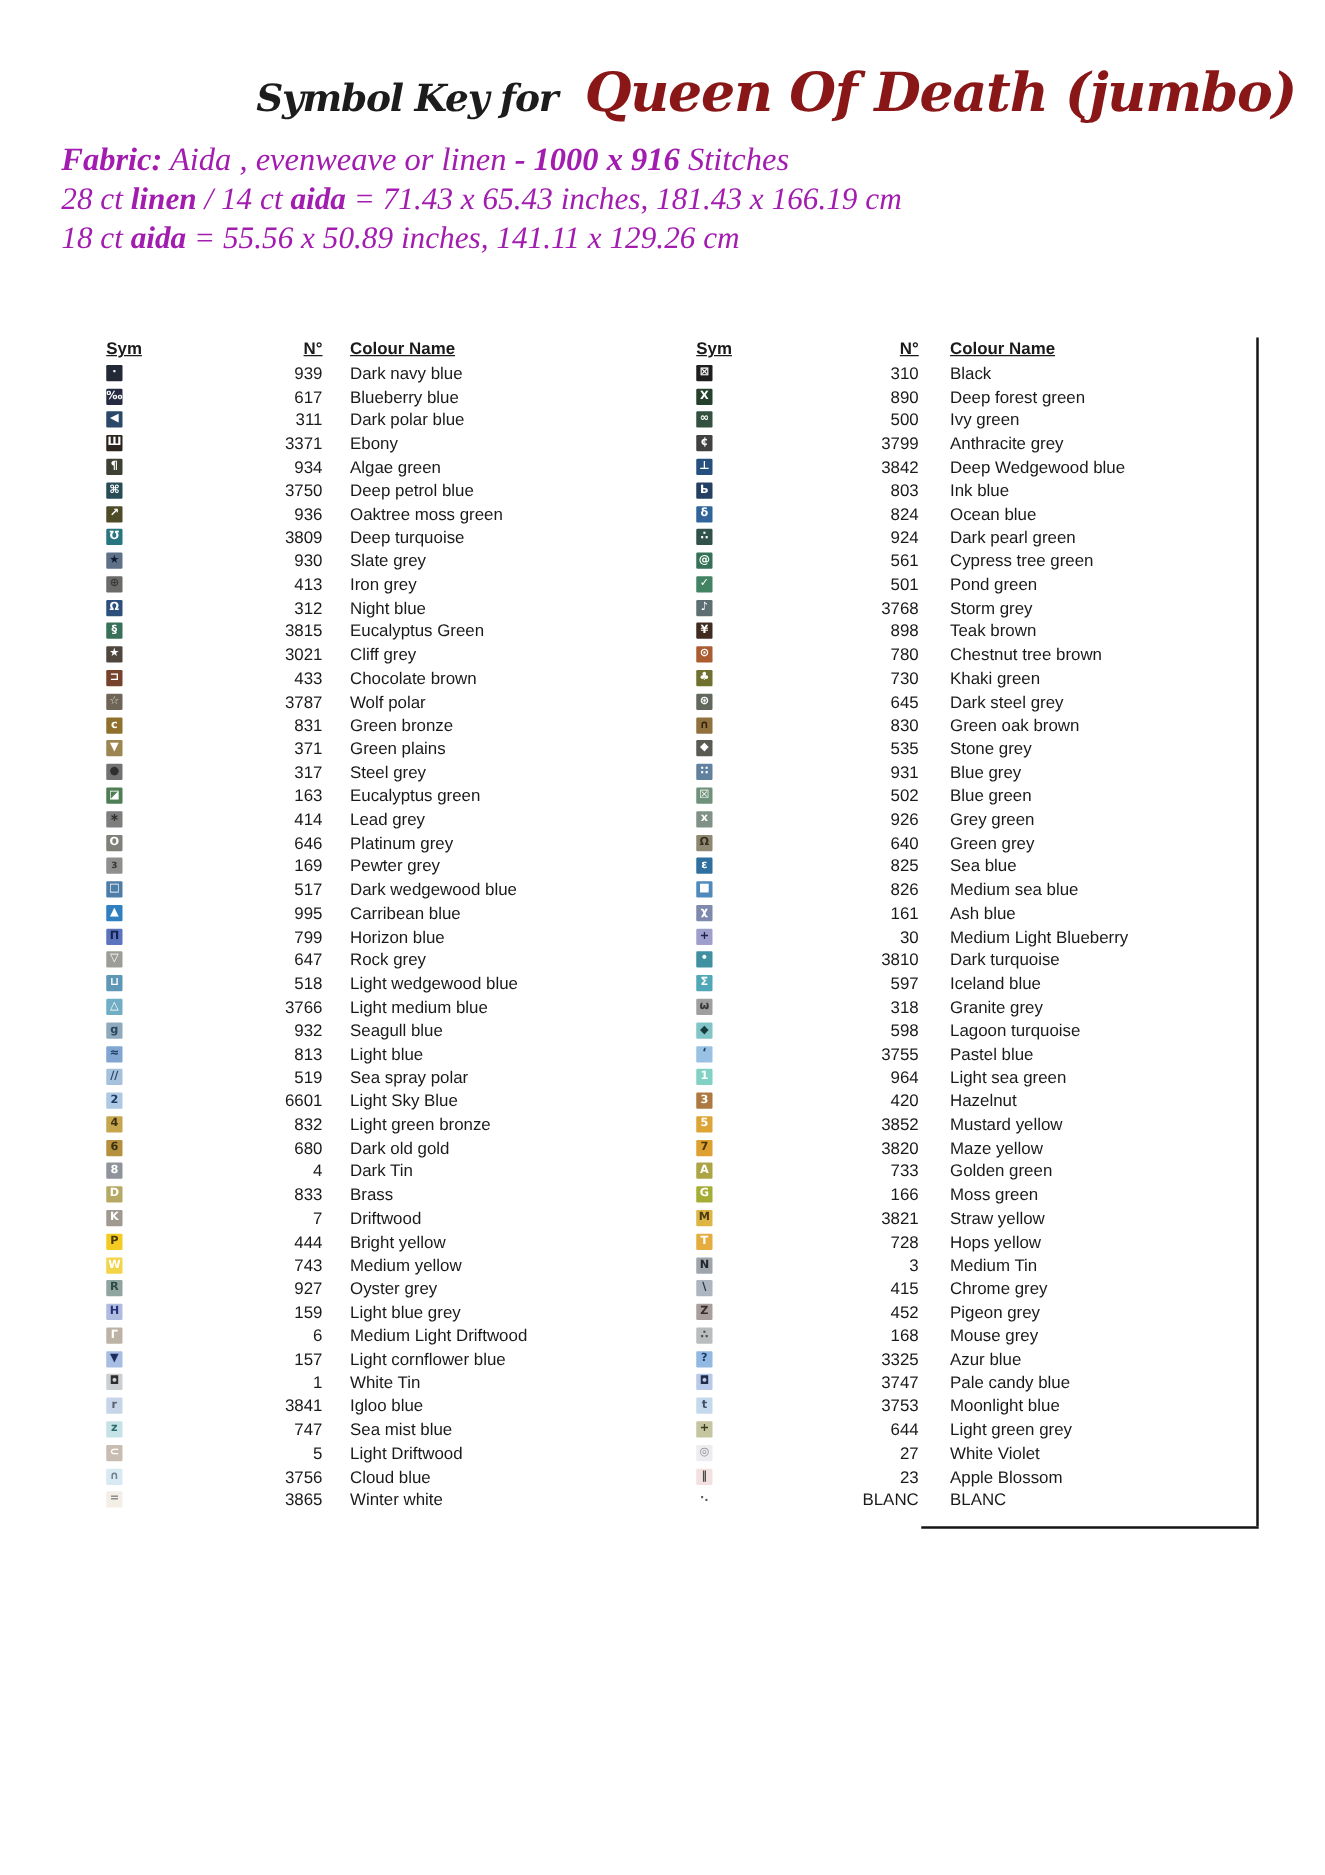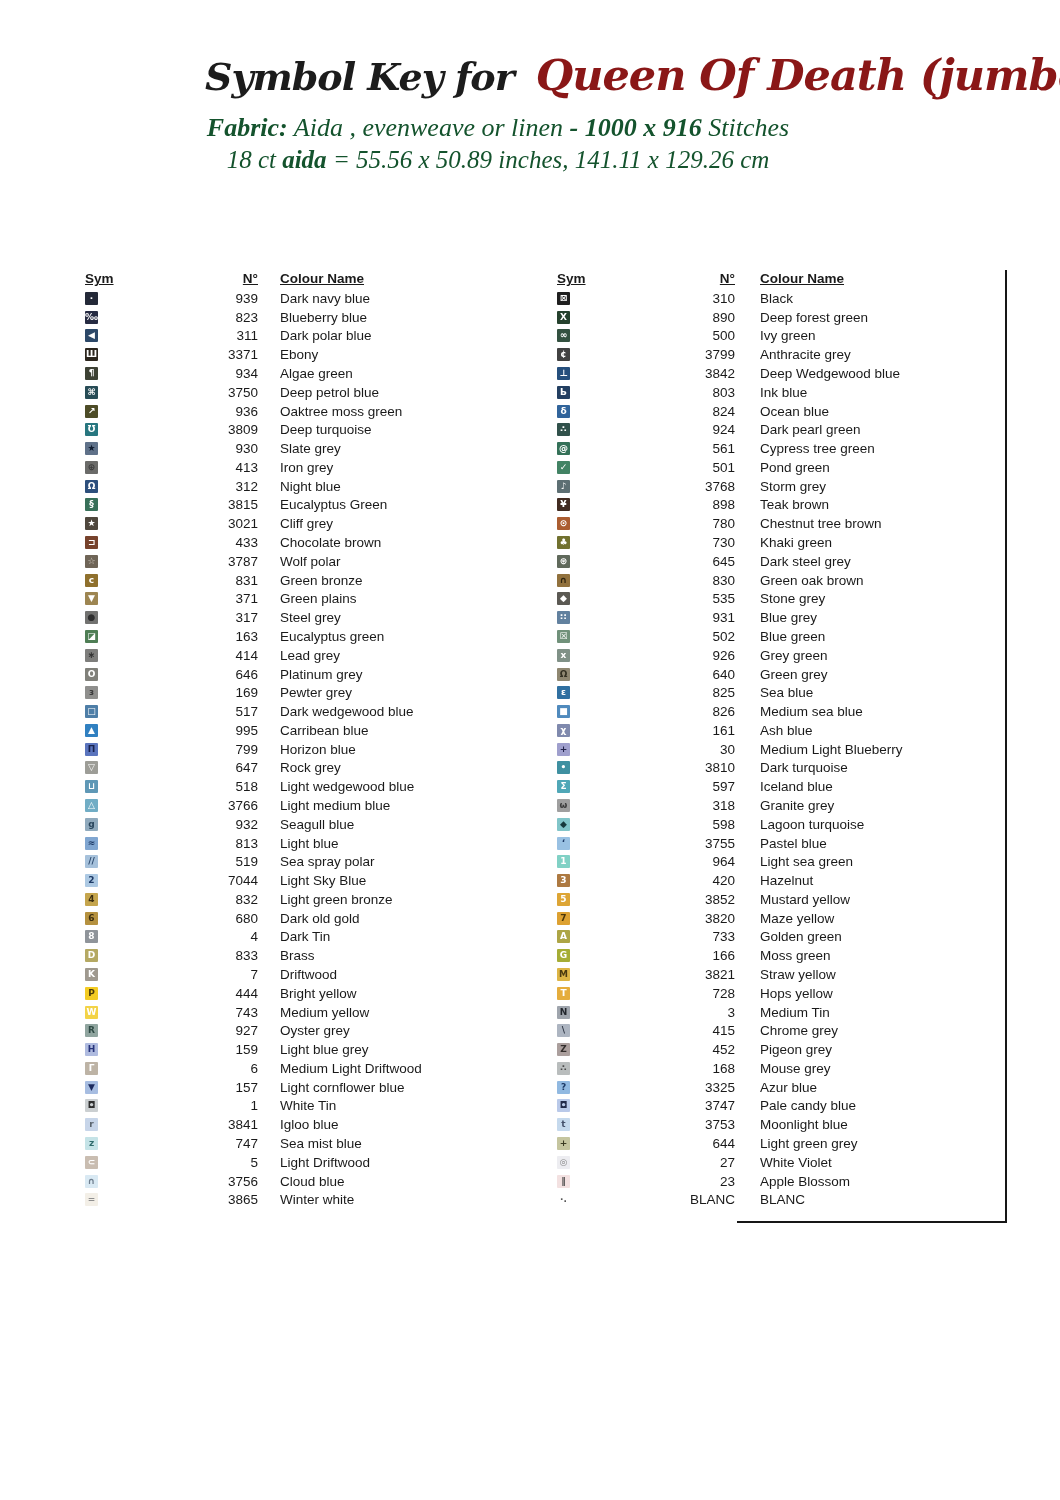--- a/index.html
+++ b/index.html
@@ -2,27 +2,27 @@
 <html><head>
 <meta charset="utf-8">
 <style>
   html,body{margin:0;padding:0;background:#ffffff;}
   #page{position:relative;width:1060px;height:1500px;background:#ffffff;overflow:hidden;
         font-family:"Liberation Sans",sans-serif;color:#1a1a1a;}
 
   
   #title{position:absolute;left:205px;top:50px;width:700px;white-space:nowrap;
          font-family:"DejaVu Serif",serif;font-style:italic;font-weight:700;}
-  #title .t-black{font-size:38px;letter-spacing:-1px;}
+  #title .t-black{font-size:30px;letter-spacing:-1px;}
   #title .t-red{font-size:43px;margin-left:22px;letter-spacing:-1px;}
 
   
-  #fabric{position:absolute;left:28px;top:112px;width:940px;
+  #fabric{position:absolute;left:49px;top:112px;width:940px;
           font-family:"Liberation Serif",serif;font-style:italic;font-size:25px;line-height:31.5px;
-          color:#14532d;text-align:center;}
+          color:#a21caf;}
   #fabric .fabric-line .b{font-weight:bold;}
   #fabric .fabric-line.first{font-size:26px;}
 
   
   .symtable{position:absolute;top:268px;}
   #t-left{left:85px;width:400px;}
   #t-right{left:557px;width:440px;}
   .thead{display:grid;height:21px;align-items:center;font-size:13.5px;font-weight:bold;}
   #t-left .thead, #t-left .trow{grid-template-columns:20px 153px 1fr;}
   #t-right .thead, #t-right .trow{grid-template-columns:20px 158px 1fr;}
@@ -47,38 +47,39 @@
 <body>
 
 <div id="page">
 
   <div id="title">
     <span class="t-black" style="color: rgb(28, 28, 28);">Symbol Key for</span><span class="t-red" style="color: rgb(138, 23, 23);">Queen Of Death (jumbo)</span>
   </div>
 
   <div id="fabric">
       <div class="fabric-line first"><span class="b">Fabric:</span><span>  Aida , evenweave or  linen </span><span class="b">- 1000 x 916</span><span> Stitches</span></div>
+      <div class="fabric-line"><span>28 ct </span><span class="b">linen</span><span> / 14 ct </span><span class="b">aida</span><span> = 71.43 x 65.43 inches, 181.43 x 166.19 cm</span></div>
       <div class="fabric-line"><span>18 ct </span><span class="b">aida</span><span>  = 55.56 x 50.89 inches, 141.11 x 129.26 cm</span></div>
     </div>
 
   <div id="t-left" class="symtable">
     <div class="thead">
       <span class="h-sym">Sym</span>
       <span class="h-num">N°</span>
       <span class="h-name">Colour Name</span>
     </div>
     <div>
         <div class="trow">
           <span class="chip" style="background: rgb(36, 41, 56); color: rgb(255, 255, 255);">·</span>
           <span class="num">939</span>
           <span class="cname">Dark navy blue</span>
         </div>
         <div class="trow">
           <span class="chip" style="background: rgb(38, 43, 66); color: rgb(255, 255, 255);">‰</span>
-          <span class="num">823</span>
+          <span class="num">617</span>
           <span class="cname">Blueberry blue</span>
         </div>
         <div class="trow">
           <span class="chip" style="background: rgb(44, 72, 104); color: rgb(255, 255, 255);">◀</span>
           <span class="num">311</span>
           <span class="cname">Dark polar blue</span>
         </div>
         <div class="trow">
           <span class="chip" style="background: rgb(44, 38, 30); color: rgb(255, 255, 255);">Ш</span>
           <span class="num">3371</span>
@@ -214,21 +215,21 @@
           <span class="num">813</span>
           <span class="cname">Light blue</span>
         </div>
         <div class="trow">
           <span class="chip" style="background: rgb(166, 193, 219); color: rgb(45, 74, 110);">//</span>
           <span class="num">519</span>
           <span class="cname">Sea spray polar</span>
         </div>
         <div class="trow">
           <span class="chip" style="background: rgb(173, 201, 227); color: rgb(29, 58, 102);">2</span>
-          <span class="num">7044</span>
+          <span class="num">6601</span>
           <span class="cname">Light Sky Blue</span>
         </div>
         <div class="trow">
           <span class="chip" style="background: rgb(197, 165, 77); color: rgb(60, 46, 16);">4</span>
           <span class="num">832</span>
           <span class="cname">Light green bronze</span>
         </div>
         <div class="trow">
           <span class="chip" style="background: rgb(181, 145, 63); color: rgb(60, 46, 16);">6</span>
           <span class="num">680</span>

